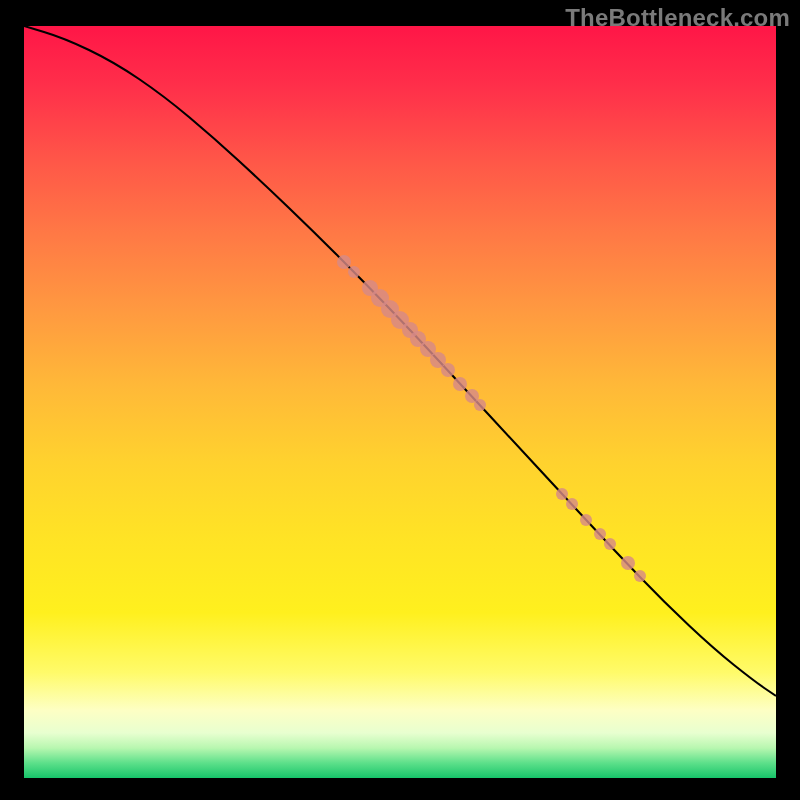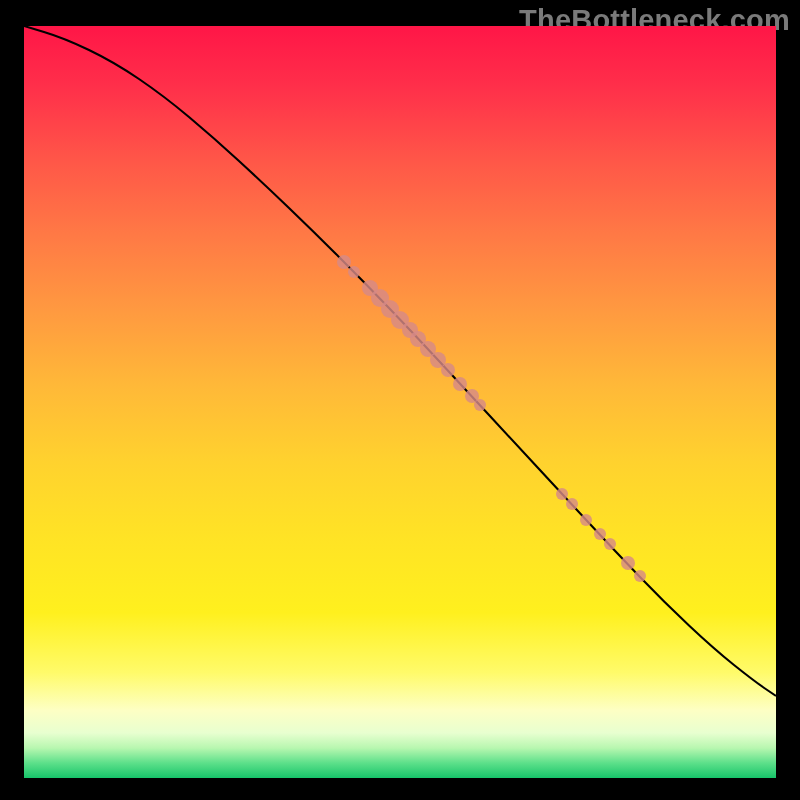--- a/index.html
+++ b/index.html
@@ -8,21 +8,21 @@
     position: relative;
     width: 800px;
     height: 800px;
     background: #000;
   }
   .watermark {
     position: absolute;
     top: 4px;
     right: 10px;
     font-family: Arial, Helvetica, sans-serif;
-    font-size: 29px;
+    font-size: 24px;
     font-weight: 600;
     color: #7a7a7a;
     letter-spacing: 0.2px;
   }
   .plot {
     position: absolute;
     left: 24px;
     top: 26px;
     width: 752px;
     height: 752px;

